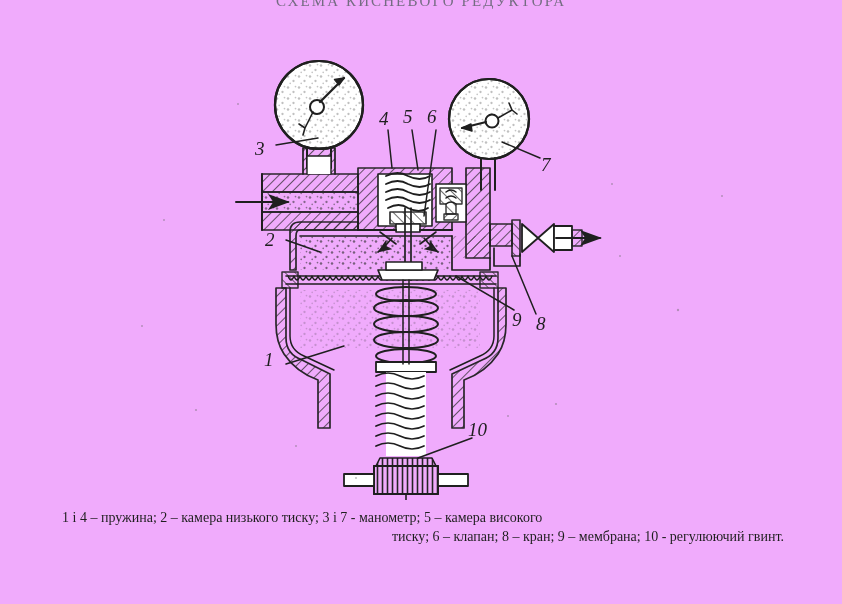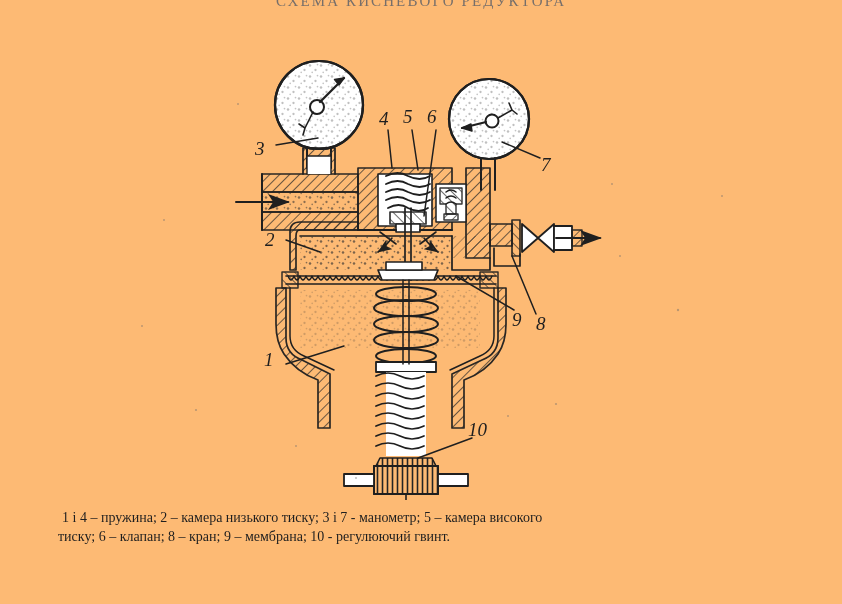--- a/index.html
+++ b/index.html
@@ -1,38 +1,38 @@
 <!DOCTYPE html>
 <html><head>
 <meta charset="utf-8">
 <style>
   html,body{margin:0;padding:0;background:#fff;}
   body{
     width:842px;height:604px;overflow:hidden;position:relative;
     font-family:"Liberation Serif", serif;color:#2b2b2b;
   }
-  #page{position:absolute;inset:0;background:#fdba74;}
+  #page{position:absolute;inset:0;background:#f0abfc;}
 
   .title{
     position:absolute;left:0;right:0;top:-7px;text-align:center;
     font-size:15px;letter-spacing:2.1px;color:#5a5f68;
     font-family:"Liberation Serif", serif;
     white-space:nowrap;opacity:.82;
   }
 
   .figure{position:absolute;left:0;top:8px;width:842px;height:492px;}
   .figure svg{display:block;}
 
   .caption{
     position:absolute;left:62px;top:508px;width:722px;
     font-size:14px;line-height:1.36;text-align:left;
     color:#1f1f1f;font-family:"Liberation Serif", serif;
   }
   .caption .ln{display:block;}
-  .ln2{text-indent:-4px;}
+  .ln2{text-indent:-4px;text-align:right;}
 </style>
 </head>
 <body>
 
 <div id="page">
 
   <div class="title">СХЕМА КИСНЕВОГО РЕДУКТОРА</div>
 
   <div class="figure">
   <svg width="842" height="492" viewBox="0 0 842 492" xmlns="http://www.w3.org/2000/svg">

